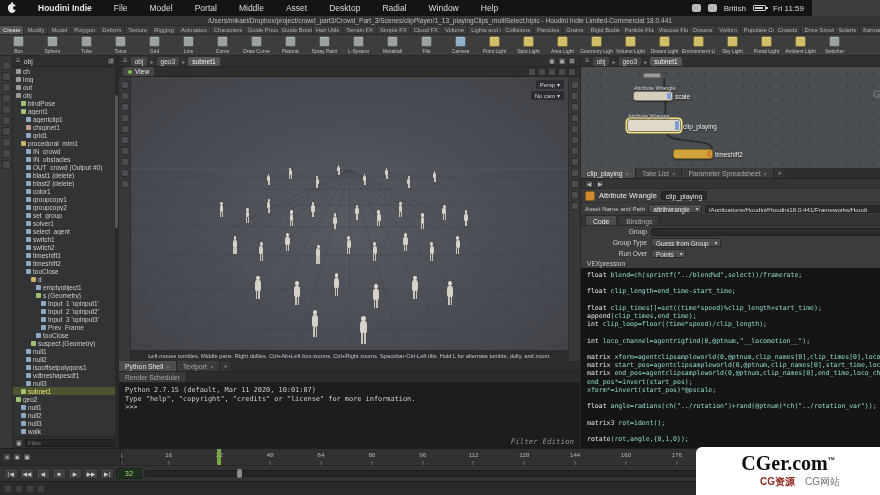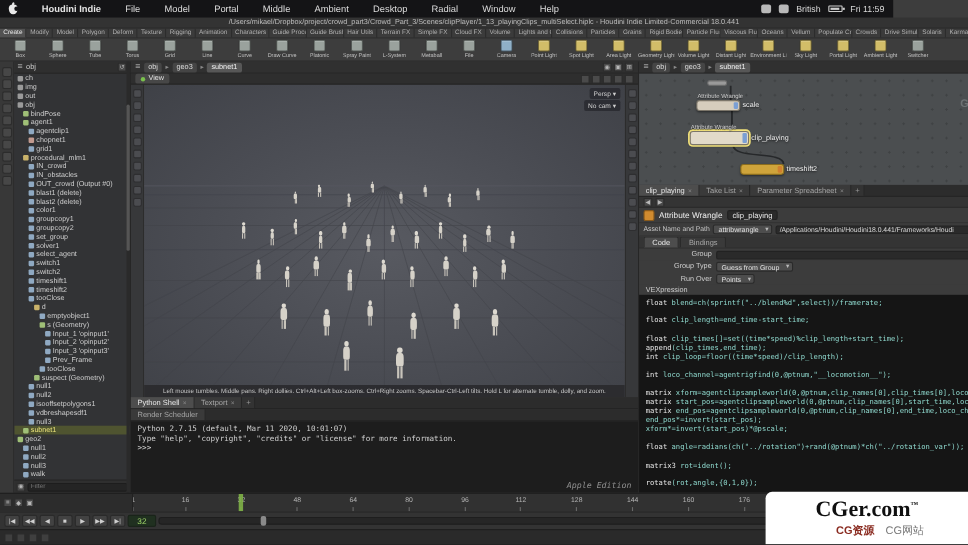--- a/index.html
+++ b/index.html
@@ -173,21 +173,21 @@
   .wm-gray{color:#777;}
 </style>
 </head>
 <body>
 
 <div class="page">
 
   <div class="menubar">
     <span class="apple"></span>
     <span class="appname">Houdini Indie</span>
-    <span id="menu-items"><span class="mitem">File</span><span class="mitem">Model</span><span class="mitem">Portal</span><span class="mitem">Middle</span><span class="mitem">Ambient</span><span class="mitem">Desktop</span><span class="mitem">Radial</span><span class="mitem">Window</span><span class="mitem">Help</span></span>
+    <span id="menu-items"><span class="mitem">File</span><span class="mitem">Model</span><span class="mitem">Portal</span><span class="mitem">Middle</span><span class="mitem">Asset</span><span class="mitem">Desktop</span><span class="mitem">Radial</span><span class="mitem">Window</span><span class="mitem">Help</span></span>
     <span class="mright">
       <span class="sicon"></span>
       <span class="sicon"></span>
       <span>British</span>
       <span class="battery">
           <i></i>
         </span>
       <span>Fri 11:59</span>
     </span>
   </div>
@@ -937,21 +937,21 @@
       </div>
       <div class="schedrow">
         <span class="tab"><span>Render Scheduler</span></span>
       </div>
       <div class="pybody">
         <div id="py-lines-c">
             <div class="pyline">Python 2.7.15 (default, Mar 11 2020, 10:01:07)</div>
             <div class="pyline">Type "help", "copyright", "credits" or "license" for more information.</div>
             <div class="pyline">&gt;&gt;&gt;</div>
           </div>
-        <span class="indie">Apple Edition</span>
+        <span class="indie">Filter Edition</span>
       </div>
     </div>
 
     <div class="rightpane">
       <div class="pathbar">
         <span class="burger">≡</span>
         <span id="r-path-crumbs" style="display:contents"><span class="pill">obj</span><span class="sep">▸</span><span class="pill">geo3</span><span class="sep">▸</span><span class="pill last">subnet1</span></span>
 
       </div>
 

